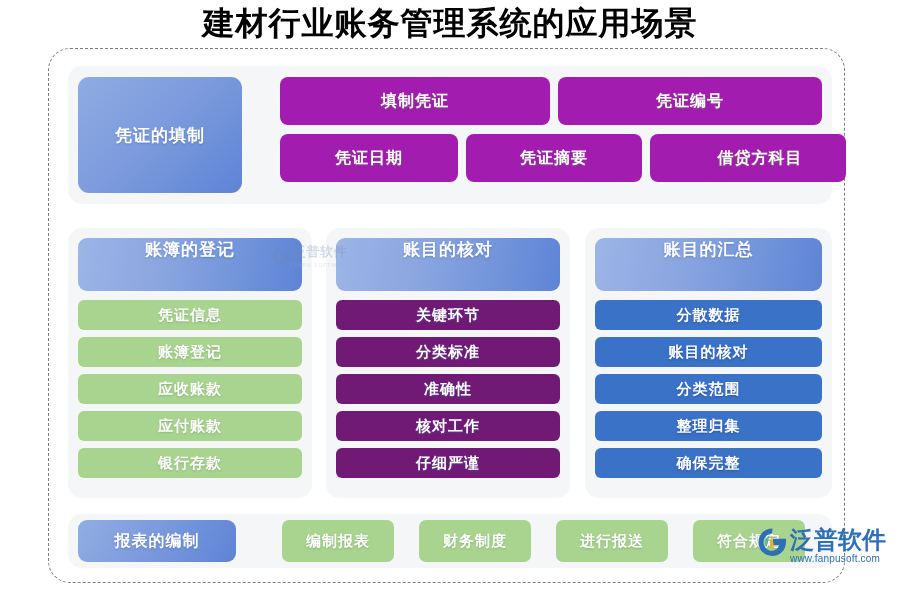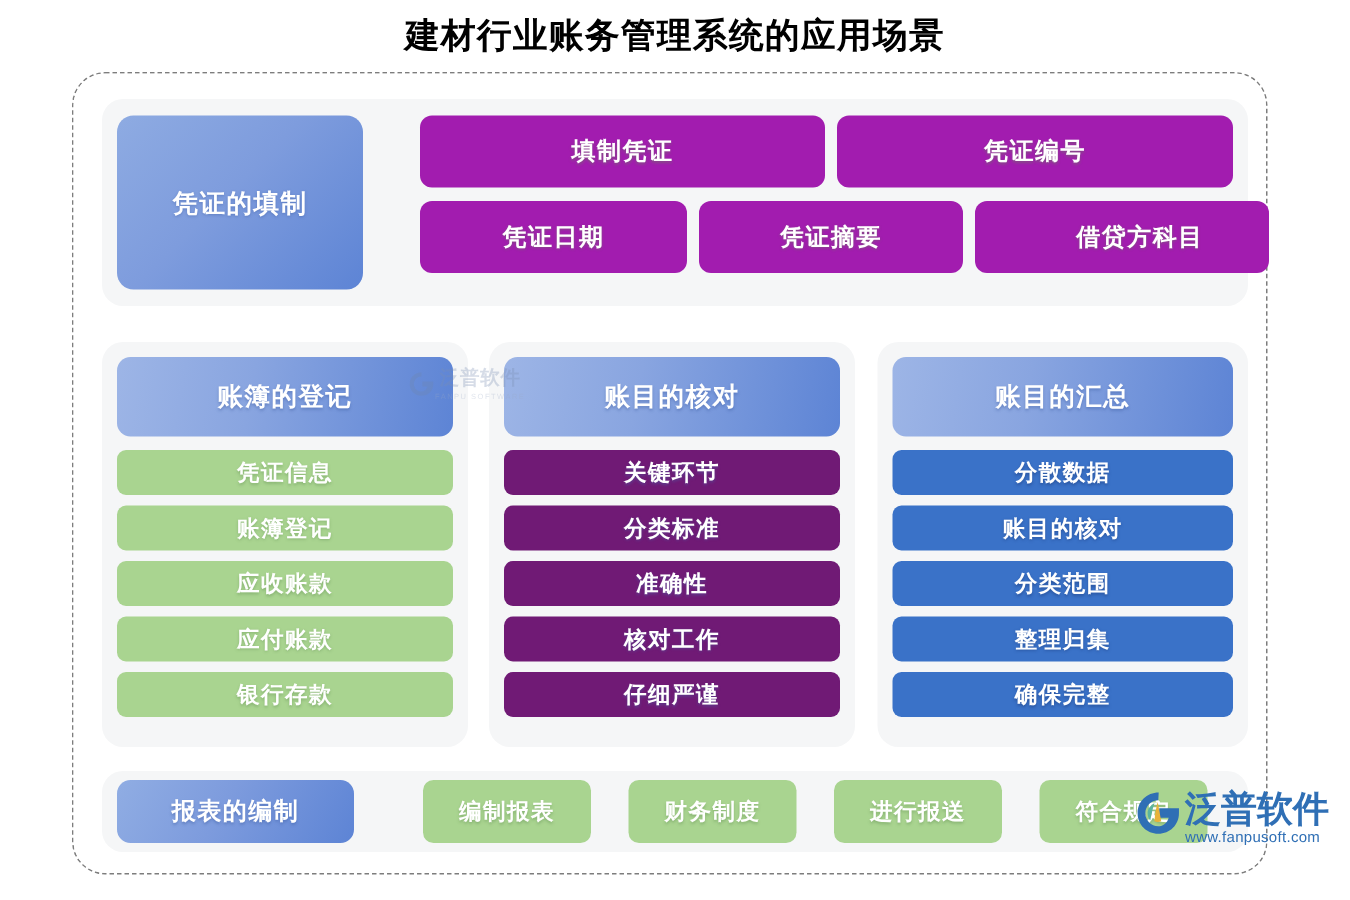--- a/index.html
+++ b/index.html
@@ -15,21 +15,21 @@
     position: relative;
   }
 
   
   .page-title {
     position: absolute;
     top: 6px;
     left: 0;
     width: 900px;
     text-align: center;
-    font-size: 23px;
+    font-size: 32px;
     font-weight: bold;
     color: #000000;
     letter-spacing: 1px;
     line-height: 34px;
   }
 
   
   .dashed-frame {
     position: absolute;
     left: 48px;
@@ -102,21 +102,20 @@
   .col-panel.c3 { left: 585px; width: 247px; }
 
   .col-hdr {
     position: absolute;
     left: 10px;
     top: 10px;
     right: 10px;
     height: 53px;
     border-radius: 9px;
     display: flex;
-    align-items: center;
     justify-content: center;
     color: #ffffff;
     font-size: 17px;
     font-weight: bold;
     letter-spacing: 1px;
     text-shadow: 0 1px 2px rgba(60,90,160,.45);
     background: linear-gradient(100deg, #9db5e6 0%, #89a5e0 40%, #5d84d5 100%);
   }
   .col-items {
     position: absolute;

